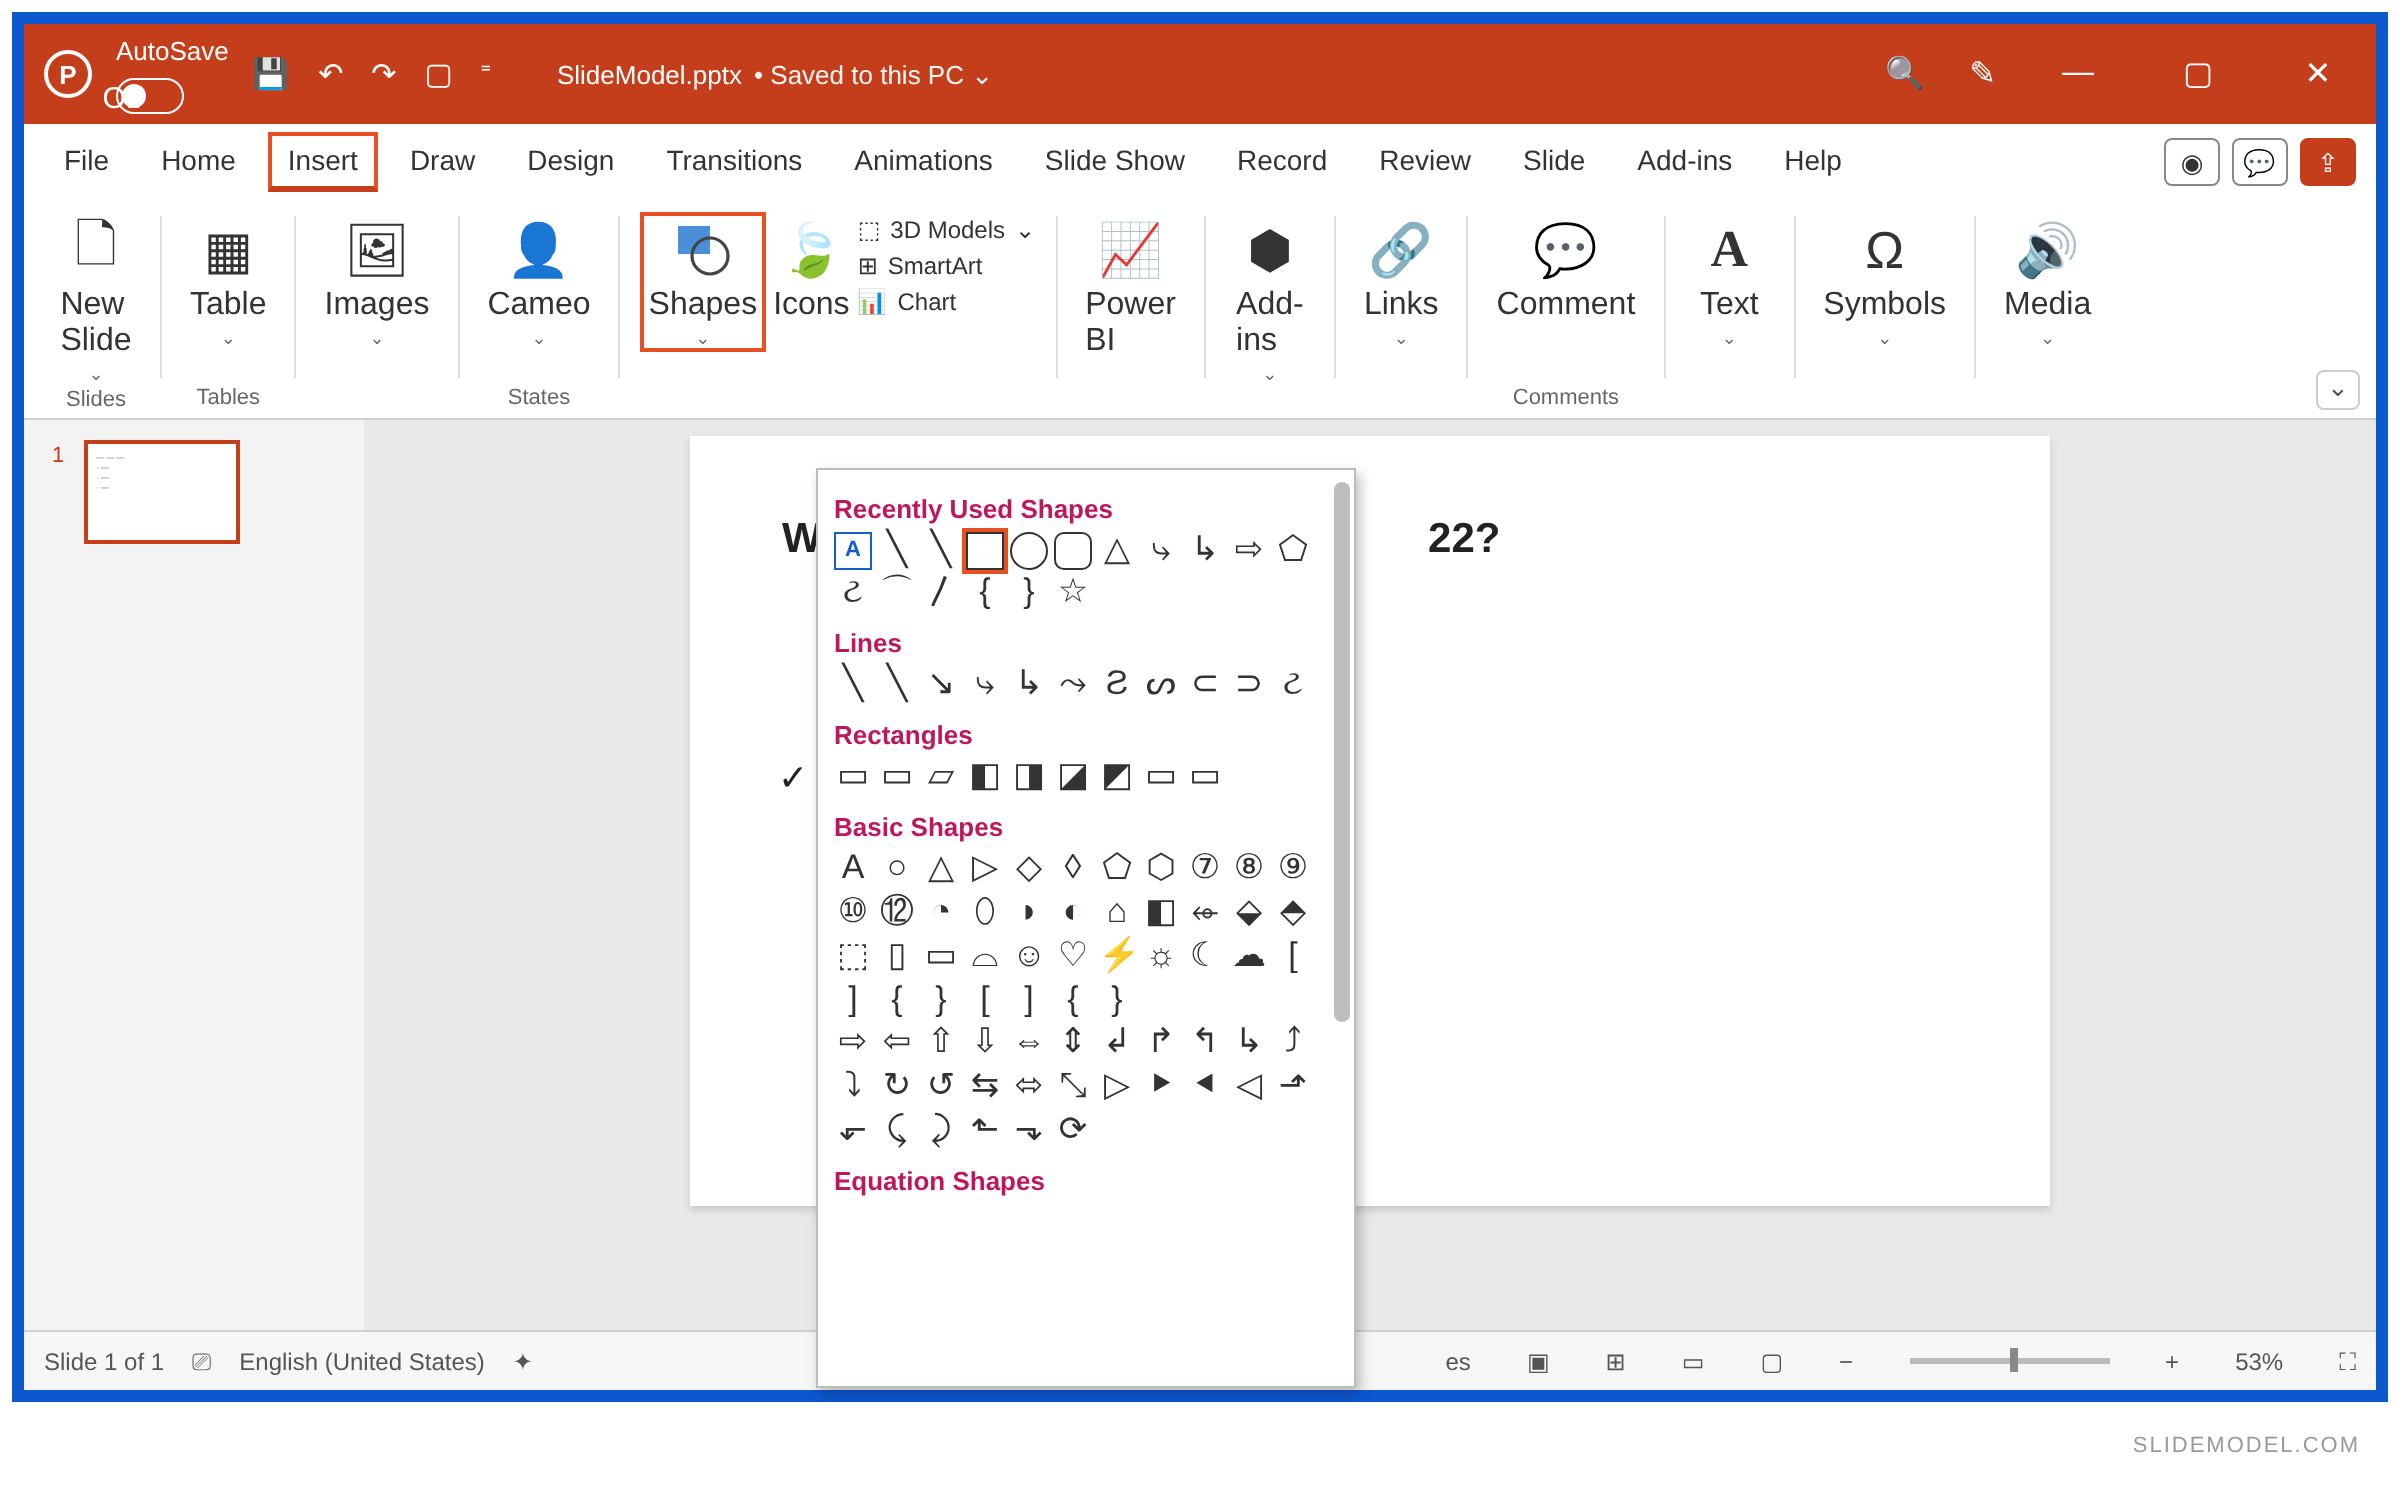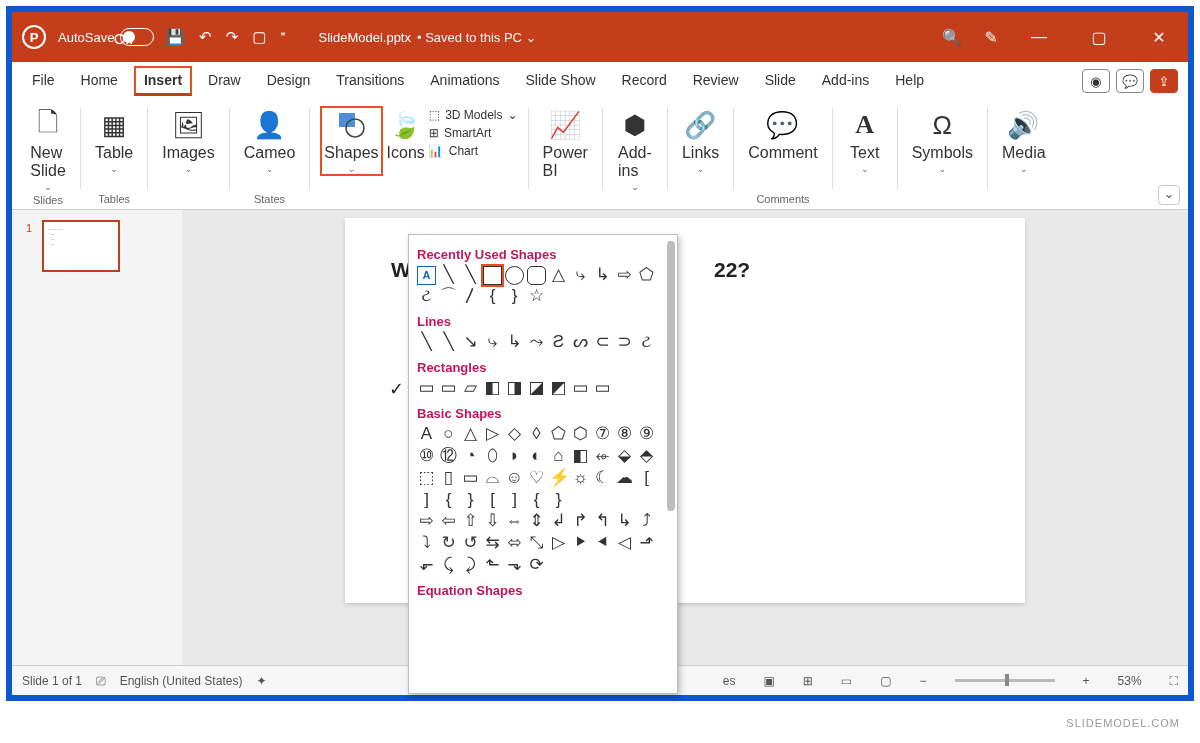--- a/index.html
+++ b/index.html
@@ -1,33 +1,33 @@
 <!DOCTYPE html>
 <html><head>
 <meta charset="utf-8">
 <style>
 * { box-sizing: border-box; margin: 0; padding: 0; font-family: "Segoe UI", sans-serif; }
 body { background: #fff; width: 1200px; height: 743px; position: relative; }
 .frame { position: absolute; left: 6px; top: 6px; width: 1188px; height: 695px; border: 6px solid #0d57cf; background: #fff; }
 .titlebar { height: 50px; background: #c43e1c; display: flex; align-items: center; color: #fff; font-size: 13px; padding: 0 10px; gap: 12px; }
 .tb-app-icon { width: 24px; height: 24px; border-radius: 50%; border: 2px solid #fff; display: flex; align-items: center; justify-content: center; font-weight: bold; font-size: 13px; }
-.tb-toggle { display: inline-flex; align-items: center; gap: 6px; }
+.tb-toggle { display: inline-flex; gap: 6px; flex-direction: column; }
 .toggle { width: 34px; height: 18px; border: 1px solid #fff; border-radius: 9px; position: relative; }
 .toggle::after { content: ""; position: absolute; width: 12px; height: 12px; background: #fff; border-radius: 50%; top: 2px; left: 2px; }
 .toggle .tlabel { position: absolute; right: 20px; top: 1px; font-size: 15px; }
 .qat { display: flex; gap: 14px; align-items: center; font-size: 15px; }
 .qat span { cursor: default; }
 .tb-title { margin-left: 21px; display: flex; align-items: center; gap: 6px; }
 .tb-title small { opacity: .95; font-size: 13px; }
 .tb-right { margin-left: auto; display: flex; gap: 22px; align-items: center; font-size: 16px; }
 .wbtn { width: 38px; text-align: center; }
 
 .menubar { height: 38px; display: flex; padding: 4px 10px; gap: 6px; font-size: 14px; color: #333; }
 .menu-item { padding: 6px 10px; cursor: default; }
-.menu-item.active { border: 2px solid #e65024; border-bottom: 3px solid #c43e1c; padding: 4px 8px; font-weight: bold; }
+.menu-item.active { border: 2px solid #e65024; border-bottom: 3px solid #c43e1c; padding: 4px 8px; }
 .mb-right { margin-left: auto; display: flex; gap: 6px; align-items: center; }
 .sq { width: 28px; height: 24px; border: 1px solid #888; border-radius: 4px; display: flex; align-items: center; justify-content: center; font-size: 13px; }
 .sq.or { background: #c43e1c; border-color: #c43e1c; color: #fff; }
 
 .ribbon { height: 110px; border-bottom: 1px solid #d0d0d0; display: flex; padding: 4px 8px 0; gap: 0; background: #fff; position: relative; }
 .rgrp { display: flex; flex-direction: column; align-items: center; padding: 2px 6px; color: #444; font-size: 11px; }
 .rbtn { display: flex; flex-direction: column; align-items: center; gap: 2px; padding: 2px 4px; font-size: 12px; color: #333; cursor: default; }
 .ric { width: 36px; height: 34px; display: flex; align-items: center; justify-content: center; font-size: 26px; }
 .rlabel { font-size: 16px; }
 .rgrouplabel { font-size: 11px; color: #666; margin-top: auto; padding-bottom: 2px; }

